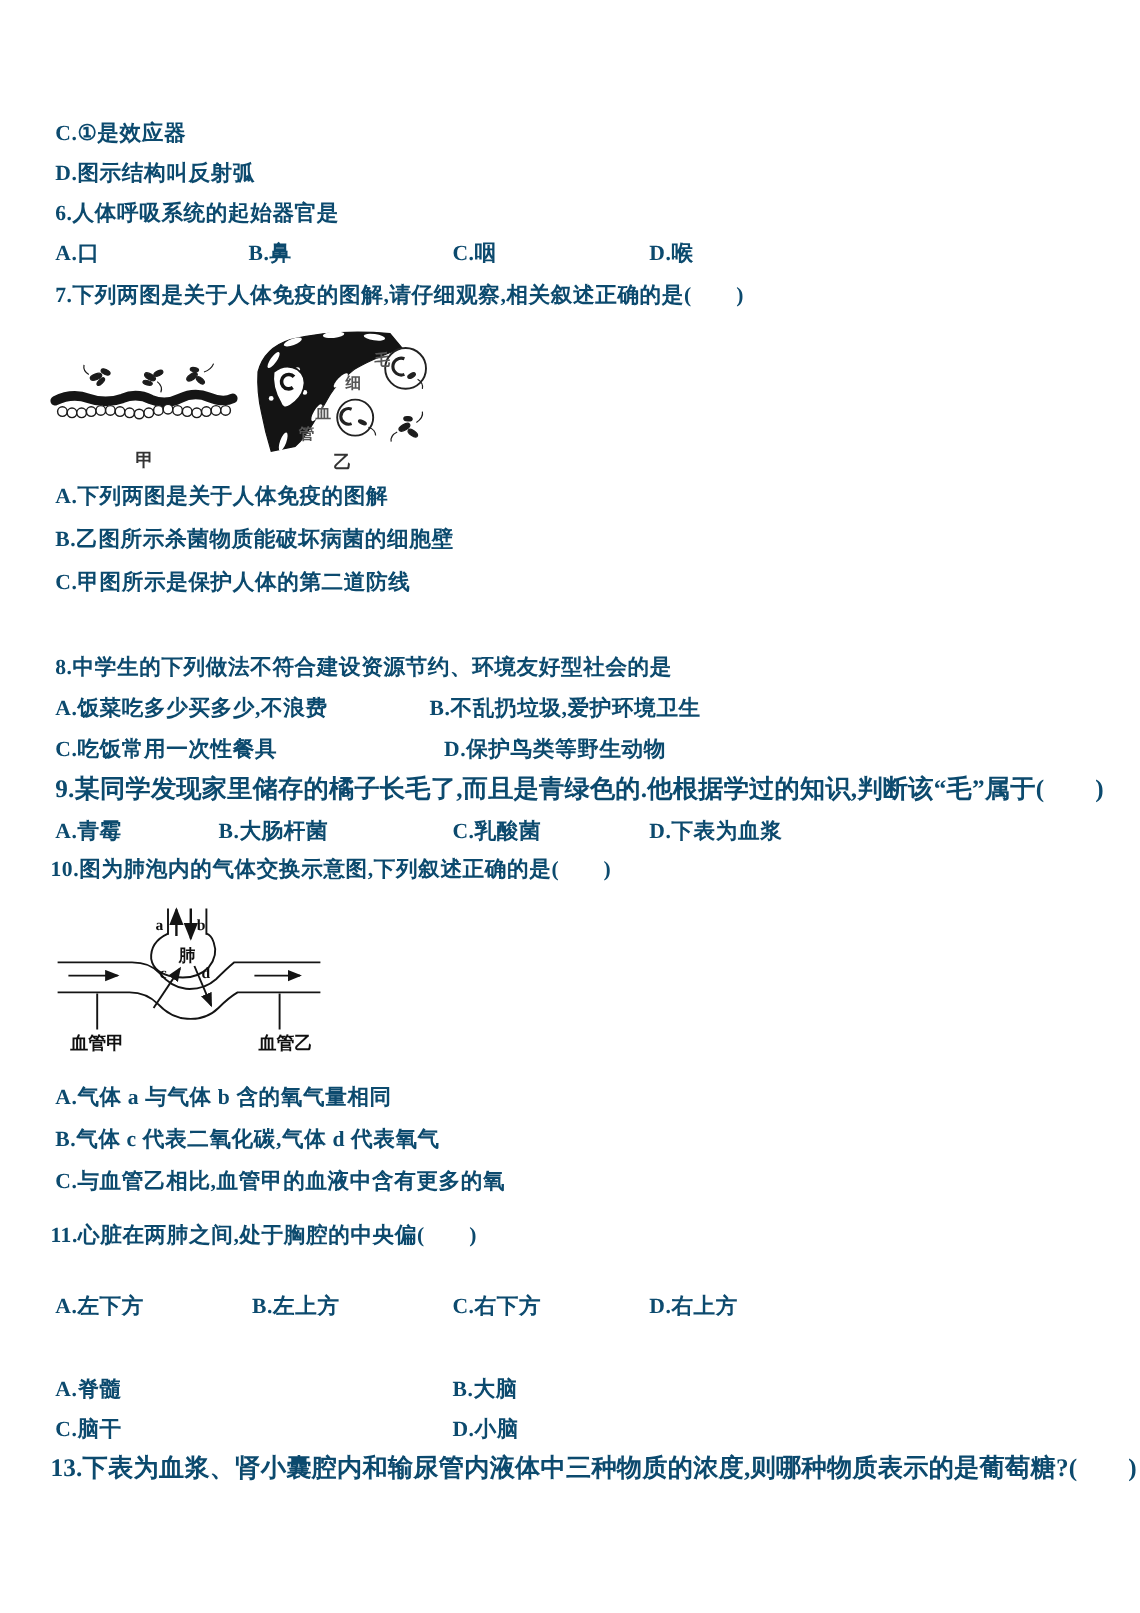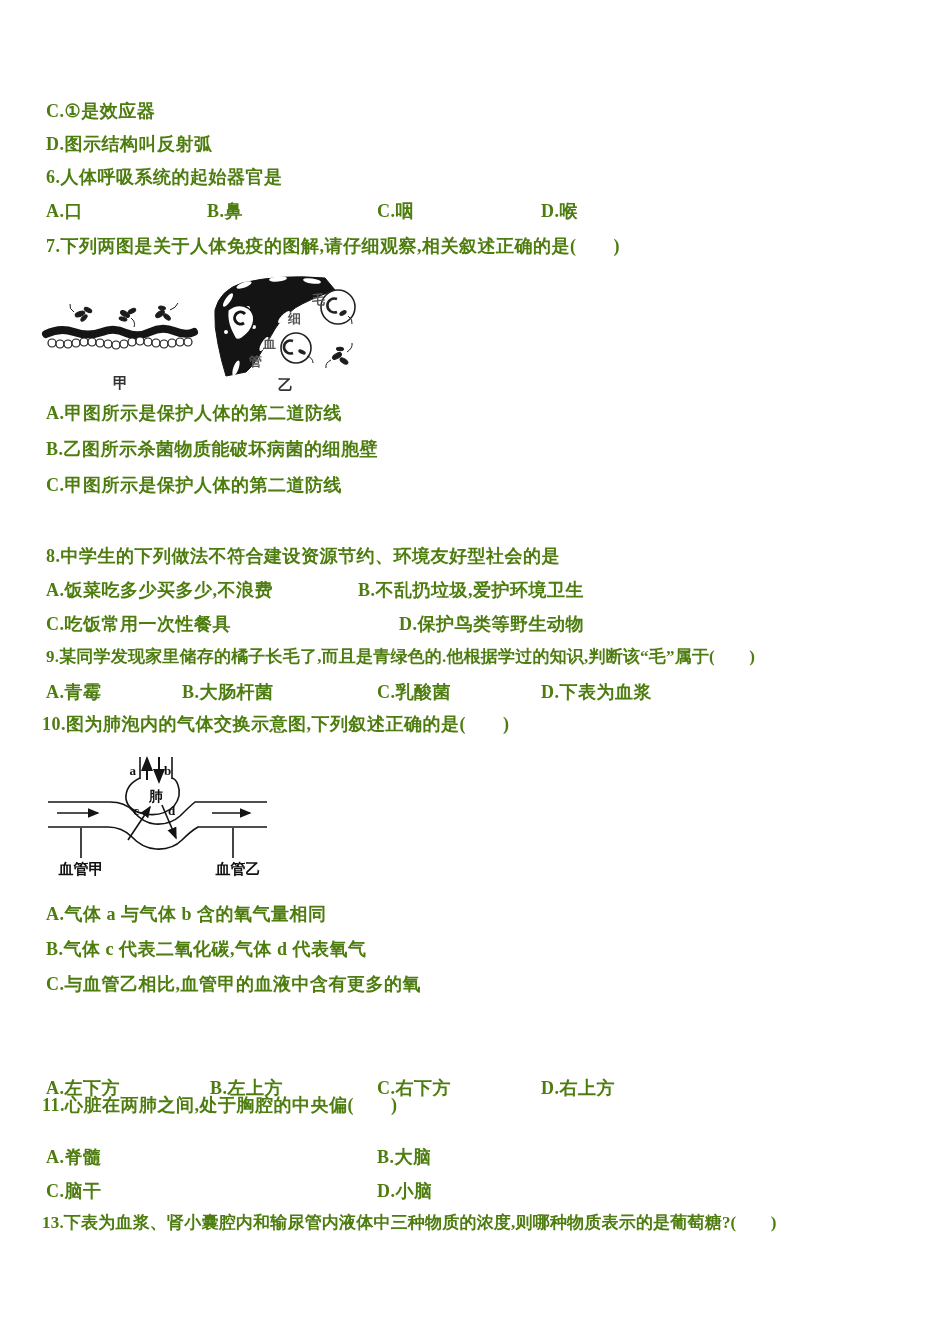--- a/index.html
+++ b/index.html
@@ -11,23 +11,23 @@
     color:#101010;
     overflow:hidden;
   }
   .ln{
     position:absolute;
     font-size:18px;
     font-weight:bold;
     line-height:22px;
     white-space:pre;
     letter-spacing:0.5px;
-    color:#4d7c0f;
+    color:#0c4a6e;
   }
-  .ln-sm{font-size:17px;letter-spacing:0.2px;}
+  .ln-sm{font-size:21px;letter-spacing:0.2px;}
   .fig{position:absolute;}
   .fig text{font-family:"Liberation Serif","DejaVu Serif",serif;}
 </style>
 </head>
 <body>
 
 <div class="page">
 
   <div class="ln" style="top:100px;left:46px">C.①是效应器</div>
   <div class="ln" style="top:133px;left:46px">D.图示结构叫反射弧</div>
@@ -139,29 +139,29 @@
       <g fill="#555" font-size="13" font-weight="bold">
         <text x="272" y="32">毛</text>
         <text x="248" y="51">细</text>
         <text x="223" y="76">血</text>
         <text x="209" y="94">管</text>
       </g>
       <text x="238" y="118" font-size="15" font-weight="bold" fill="#333">乙</text>
     </g>
   </svg>
 
-  <div class="ln" style="top:402px;left:46px">A.甲图所示是保护人体的第二道防线</div>
+  <div class="ln" style="top:402px;left:46px">A.下列两图是关于人体免疫的图解</div>
   <div class="ln" style="top:438px;left:46px">B.乙图所示杀菌物质能破坏病菌的细胞壁</div>
   <div class="ln" style="top:474px;left:46px">C.甲图所示是保护人体的第二道防线</div>
 
   <div class="ln" style="top:545px;left:46px">8.中学生的下列做法不符合建设资源节约、环境友好型社会的是</div>
   <div class="ln" style="top:579px;left:46px">A.饭菜吃多少买多少,不浪费</div>
   <div class="ln" style="top:579px;left:358px">B.不乱扔垃圾,爱护环境卫生</div>
   <div class="ln" style="top:613px;left:46px">C.吃饭常用一次性餐具</div>
-  <div class="ln" style="top:613px;left:399px">D.保护鸟类等野生动物</div>
+  <div class="ln" style="top:613px;left:370px">D.保护鸟类等野生动物</div>
 
   <div class="ln ln-sm" style="top:646px;left:46px">9.某同学发现家里储存的橘子长毛了,而且是青绿色的.他根据学过的知识,判断该“毛”属于(　　)</div>
   <div class="ln" style="top:681px;left:46px">A.青霉</div>
   <div class="ln" style="top:681px;left:182px">B.大肠杆菌</div>
   <div class="ln" style="top:681px;left:377px">C.乳酸菌</div>
   <div class="ln" style="top:681px;left:541px">D.下表为血浆</div>
 
   <div class="ln" style="top:713px;left:42px">10.图为肺泡内的气体交换示意图,下列叙述正确的是(　　)</div>
 
   <svg class="fig" style="top:748px;left:40px" width="250" height="135" viewBox="0 0 250 135">
@@ -201,21 +201,21 @@
       <text x="128" y="67" font-size="13" text-anchor="start">d</text>
       <text x="41" y="126" font-size="15" text-anchor="middle">血管甲</text>
       <text x="198" y="126" font-size="15" text-anchor="middle">血管乙</text>
     </g>
   </svg>
 
   <div class="ln" style="top:903px;left:46px">A.气体 a 与气体 b 含的氧气量相同</div>
   <div class="ln" style="top:973px;left:46px">C.与血管乙相比,血管甲的血液中含有更多的氧</div>
   <div class="ln" style="top:938px;left:46px">B.气体 c 代表二氧化碳,气体 d 代表氧气</div>
 
-  <div class="ln" style="top:1094px;left:42px">11.心脏在两肺之间,处于胸腔的中央偏(　　)</div>
+  <div class="ln" style="top:1018px;left:42px">11.心脏在两肺之间,处于胸腔的中央偏(　　)</div>
   <div class="ln" style="top:1077px;left:46px">A.左下方</div>
   <div class="ln" style="top:1077px;left:210px">B.左上方</div>
   <div class="ln" style="top:1077px;left:377px">C.右下方</div>
   <div class="ln" style="top:1077px;left:541px">D.右上方</div>
 
   <div class="ln" style="top:1146px;left:46px">A.脊髓</div>
   <div class="ln" style="top:1146px;left:377px">B.大脑</div>
   <div class="ln" style="top:1180px;left:46px">C.脑干</div>
   <div class="ln" style="top:1180px;left:377px">D.小脑</div>
 

